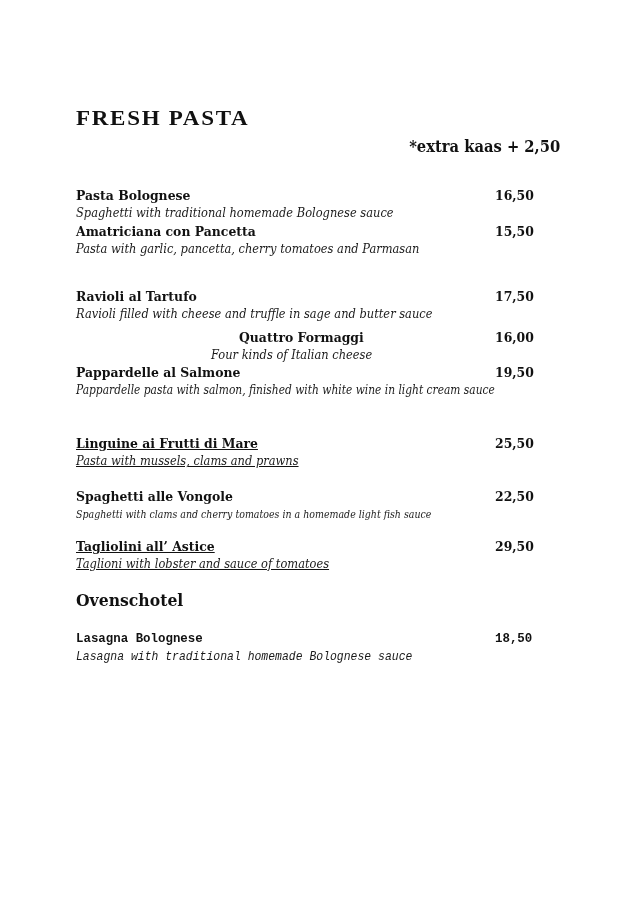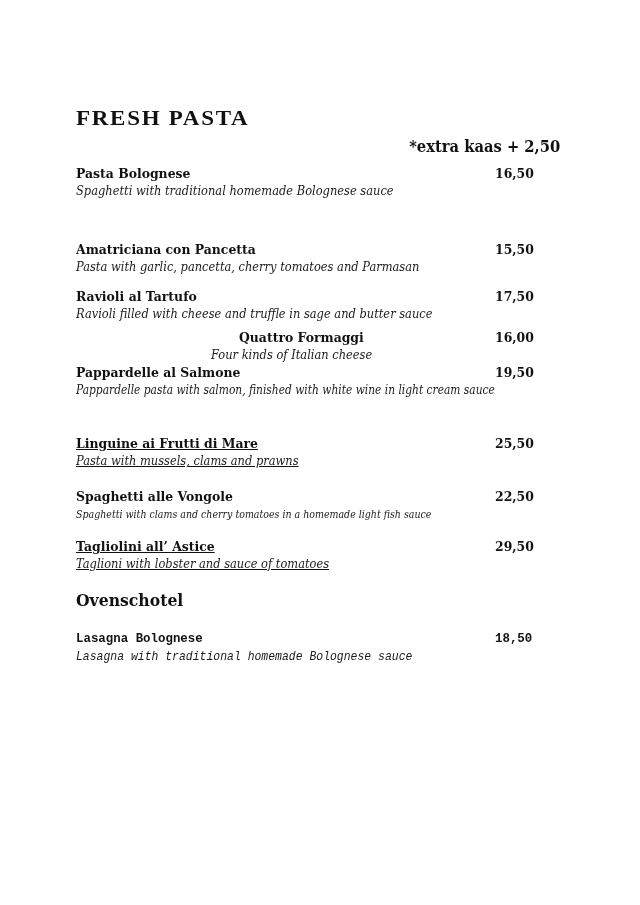--- a/index.html
+++ b/index.html
@@ -25,27 +25,27 @@
       font-size: 17px; font-weight: bold; transform: scaleX(0.92); transform-origin: left top;
     }
   </style>
 </head>
 <body>
 
 <div>
   <div class="title">Fresh Pasta</div>
   <div class="extra">*extra kaas + 2,50</div>
 
-  <div class="item" style="top:164px;">
+  <div class="item" style="top:186px;">
     <div class="name">Pasta Bolognese</div>
     <div class="price">16,50</div>
     <div class="desc">Spaghetti with traditional homemade Bolognese sauce</div>
   </div>
 
-  <div class="item" style="top:222px;margin-top:18px;">
+  <div class="item" style="top:222px;">
     <div class="name">Amatriciana con Pancetta</div>
     <div class="price">15,50</div>
     <div class="desc">Pasta with garlic, pancetta, cherry tomatoes and Parmasan</div>
   </div>
 
   <div class="item" style="top:287px;">
     <div class="name">Ravioli al Tartufo</div>
     <div class="price">17,50</div>
     <div class="desc">Ravioli filled with cheese and truffle in sage and butter sauce</div>
   </div>

